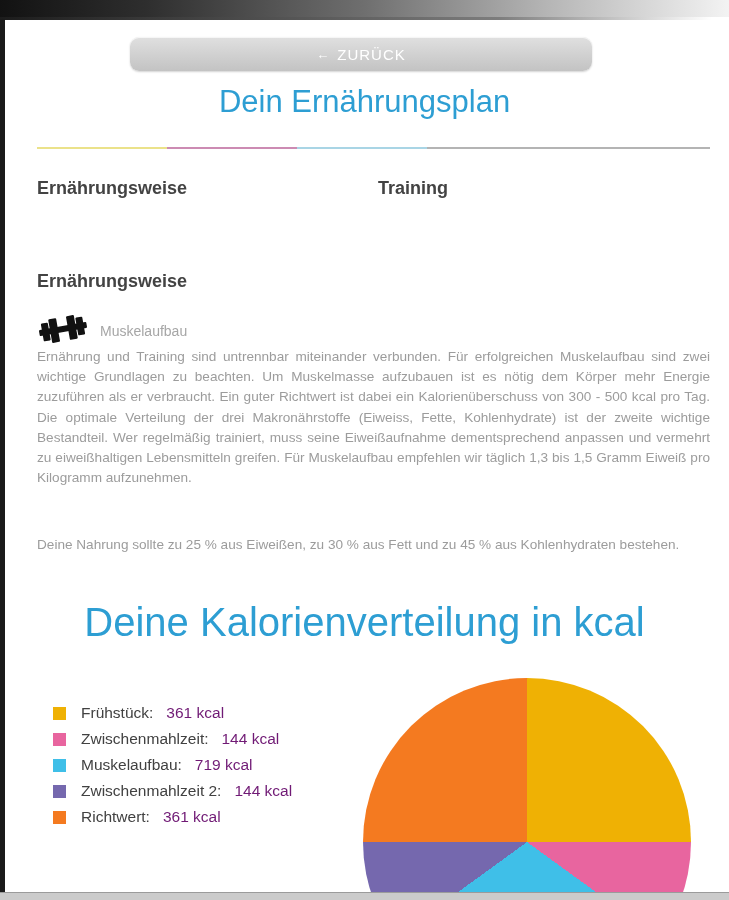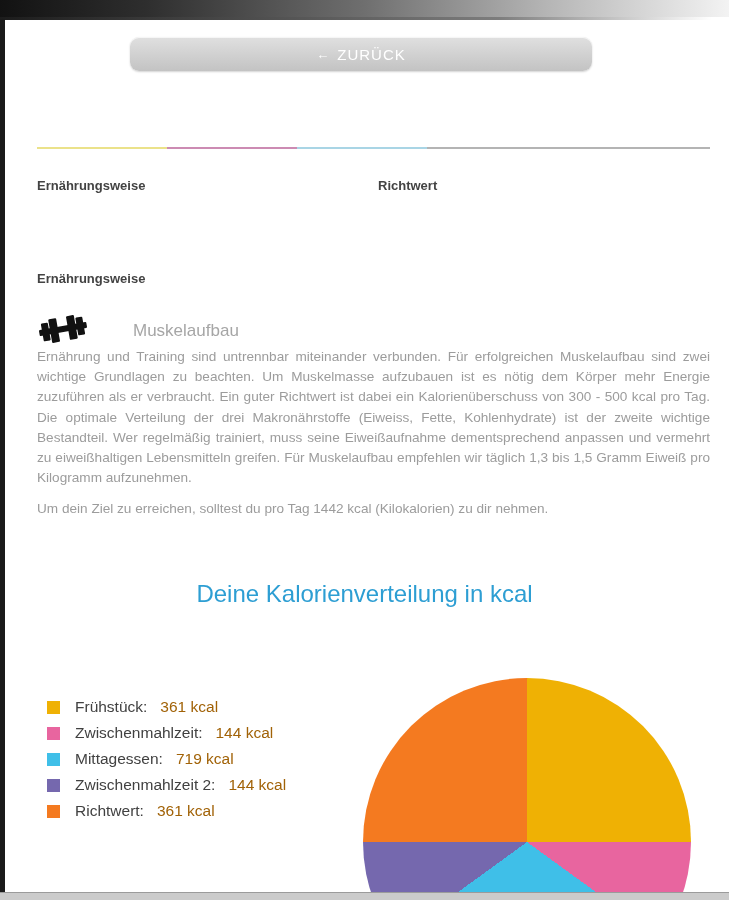--- a/index.html
+++ b/index.html
@@ -20,118 +20,119 @@
           background:linear-gradient(#e0e0e0,#c3c3c3);
           box-shadow:inset 0 1px 0 rgba(255,255,255,.7),0 1px 2px rgba(0,0,0,.18);
           color:#ffffff;font-family:"Liberation Sans",sans-serif;
           font-size:15px;letter-spacing:1px;
           display:flex;align-items:center;justify-content:center;gap:7px;}
   .back-btn .arr{font-size:13px;line-height:1;}
 
   .h-blue{position:absolute;left:0;width:729px;text-align:center;
           color:#2d9ed3;font-weight:400;margin:0;}
   #title1{top:84px;font-size:31px;}
-  #title2{top:580px;font-size:24px;}
+  #title2{top:600px;font-size:40px;}
 
   .divider{position:absolute;top:147px;left:37px;width:673px;height:2px;display:flex;}
   .divider span{height:2px;}
   .divider span:nth-child(1){width:130px;}
   .divider span:nth-child(2){width:130px;}
   .divider span:nth-child(3){width:130px;}
   .divider span:nth-child(4){flex:1;}
 
   .cols{position:absolute;top:178px;left:37px;width:673px;display:flex;}
   .cols .col-l{width:341px;}
-  .subhead{font-size:13px;font-weight:700;color:#434343;}
+  .subhead{font-size:18px;font-weight:700;color:#434343;}
 
   .goal-heading{position:absolute;top:271px;left:37px;}
 
   .goal-row{position:absolute;top:314px;left:37px;display:flex;align-items:center;gap:11px;}
   .goal-row .dumbbell{display:inline-block;}
-  .goal-label{color:#a6a6a6;font-size:17px;margin-left:33px;}
+  .goal-label{color:#a6a6a6;font-size:14px;}
 
   .para{position:absolute;left:37px;width:673px;margin:0;
         color:#9c9c9c;font-size:13.6px;line-height:20.2px;}
   #para1{top:347px;text-align:justify;}
   #para2{top:499px;}
   #para3{top:535px;}
 
-  .legend{position:absolute;left:37px;top:684px;list-style:none;margin:10px;padding:0;}
+  .legend{position:absolute;left:37px;top:684px;list-style:none;margin:16px;padding:0;}
   .legend li{display:flex;align-items:center;height:26px;cursor:pointer;}
   .legend .swatch{width:13px;height:13px;margin-right:15px;flex:none;}
   .legend .lab{color:#414141;font-size:15.5px;}
-  .legend .val{color:#a16207;font-size:15.5px;margin-left:13px;}
+  .legend .val{color:#701a75;font-size:15.5px;margin-left:13px;}
 
   .pie{position:absolute;left:363px;top:678px;width:328px;height:328px;
        border-radius:50%;}
 </style>
 </head>
 <body>
 
 <div id="frame">
 
   <div class="topbar"></div>
   <div class="topbar-underline"></div>
   <div class="leftedge"></div>
 
   <button class="back-btn">
     <span class="arr">←</span>
     <span>ZURÜCK</span>
   </button>
 
+  <h1 id="title1" class="h-blue">Dein Ernährungsplan</h1>
 
   <div class="divider">
     <span style="background: rgb(235, 226, 138);"></span>
     <span style="background: rgb(204, 139, 179);"></span>
     <span style="background: rgb(169, 213, 229);"></span>
     <span style="background: rgb(180, 180, 180);"></span>
   </div>
 
   <div class="cols">
     <div class="col-l subhead">Ernährungsweise</div>
-    <div class="subhead">Richtwert</div>
+    <div class="subhead">Training</div>
   </div>
 
   <div class="goal-heading subhead">Ernährungsweise</div>
 
   <div class="goal-row">
     <span class="dumbbell">
       <svg width="52" height="30" viewBox="0 0 52 30">
         <g transform="rotate(-10 26 15)" fill="#111111">
           <rect x="2" y="12" width="48" height="6" rx="1"></rect>
           <rect x="5" y="6" width="7" height="18" rx="1"></rect>
           <rect x="13" y="3" width="8" height="24" rx="1"></rect>
           <rect x="31" y="3" width="8" height="24" rx="1"></rect>
           <rect x="40" y="6" width="7" height="18" rx="1"></rect>
         </g>
       </svg>
     </span>
     <span class="goal-label">Muskelaufbau</span>
   </div>
 
   <p id="para1" class="para">Ernährung und Training sind untrennbar miteinander verbunden. Für erfolgreichen Muskelaufbau sind zwei wichtige Grundlagen zu beachten. Um Muskelmasse aufzubauen ist es nötig dem Körper mehr Energie zuzuführen als er verbraucht. Ein guter Richtwert ist dabei ein Kalorienüberschuss von 300 - 500 kcal pro Tag. Die optimale Verteilung der drei Makronährstoffe (Eiweiss, Fette, Kohlenhydrate) ist der zweite wichtige Bestandteil. Wer regelmäßig trainiert, muss seine Eiweißaufnahme dementsprechend anpassen und vermehrt zu eiweißhaltigen Lebensmitteln greifen. Für Muskelaufbau empfehlen wir täglich 1,3 bis 1,5 Gramm Eiweiß pro Kilogramm aufzunehmen.</p>
-  <p id="para2" class="para">Um dein Ziel zu erreichen, solltest du pro Tag 1442 kcal (Kilokalorien) zu dir nehmen.</p>
+  <p id="para3" class="para">Deine Nahrung sollte zu 25 % aus Eiweißen, zu 30 % aus Fett und zu 45 % aus Kohlenhydraten bestehen.</p>
 
   <h2 id="title2" class="h-blue">Deine Kalorienverteilung in kcal</h2>
 
   <ul class="legend">
 
   <li style="">
       <span class="swatch" style="background: rgb(239, 177, 4);"></span>
       <span class="lab">Frühstück:</span>
       <span class="val">361 kcal</span>
     </li>
       <li style="">
       <span class="swatch" style="background: rgb(232, 101, 159);"></span>
       <span class="lab">Zwischenmahlzeit:</span>
       <span class="val">144 kcal</span>
     </li>
       <li style="">
       <span class="swatch" style="background: rgb(63, 191, 232);"></span>
-      <span class="lab">Mittagessen:</span>
+      <span class="lab">Muskelaufbau:</span>
       <span class="val">719 kcal</span>
     </li>
       <li style="">
       <span class="swatch" style="background: rgb(117, 104, 174);"></span>
       <span class="lab">Zwischenmahlzeit 2:</span>
       <span class="val">144 kcal</span>
     </li>
       <li style="">
       <span class="swatch" style="background: rgb(244, 122, 32);"></span>
       <span class="lab">Richtwert:</span>

